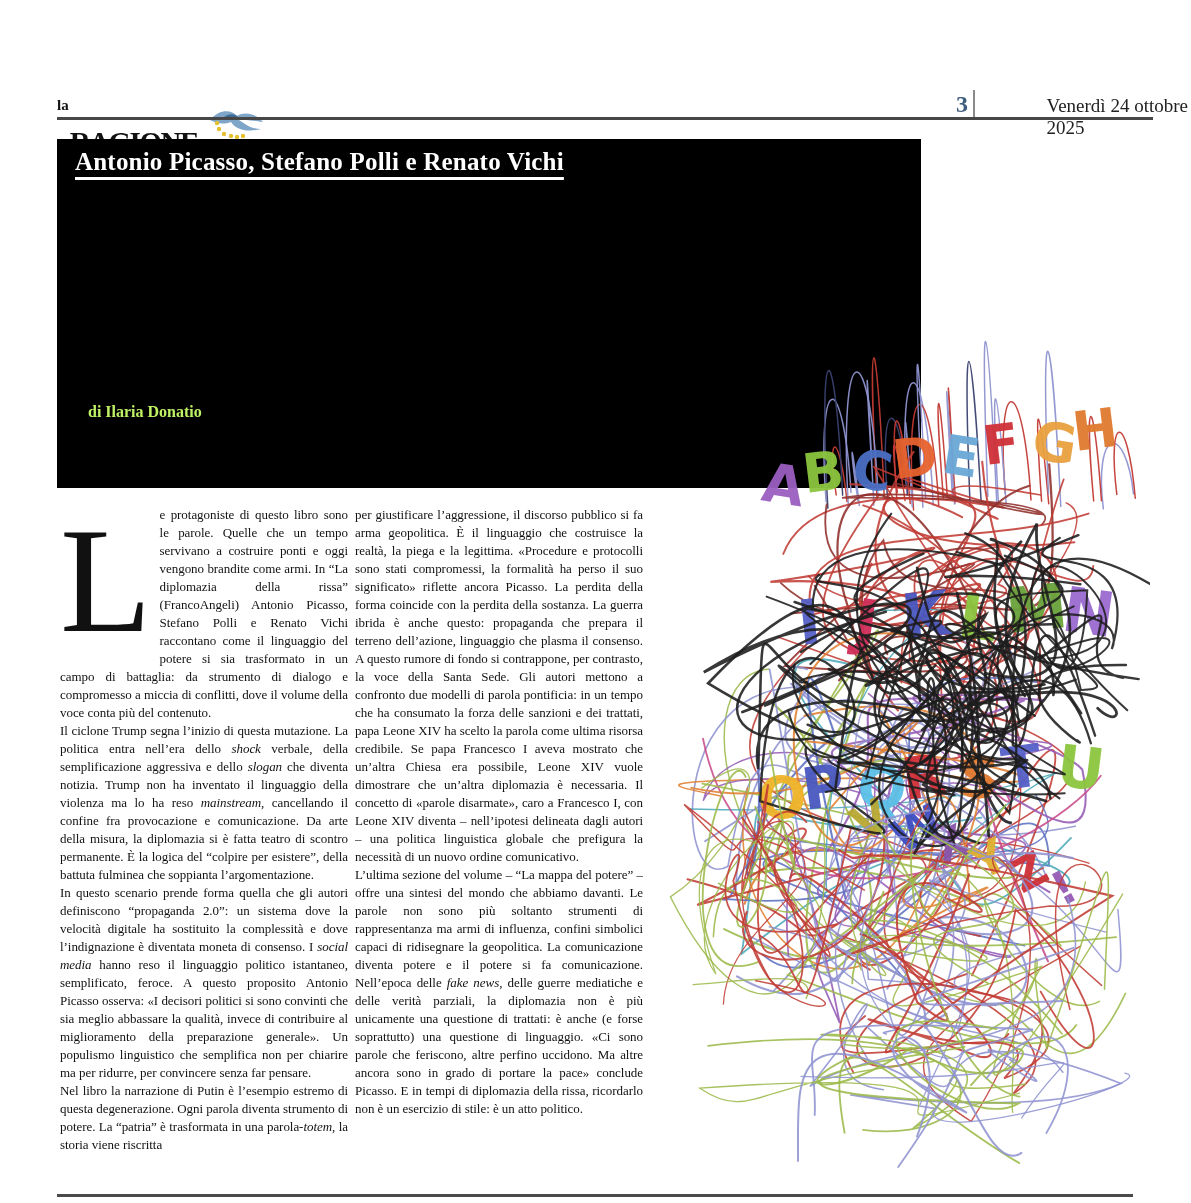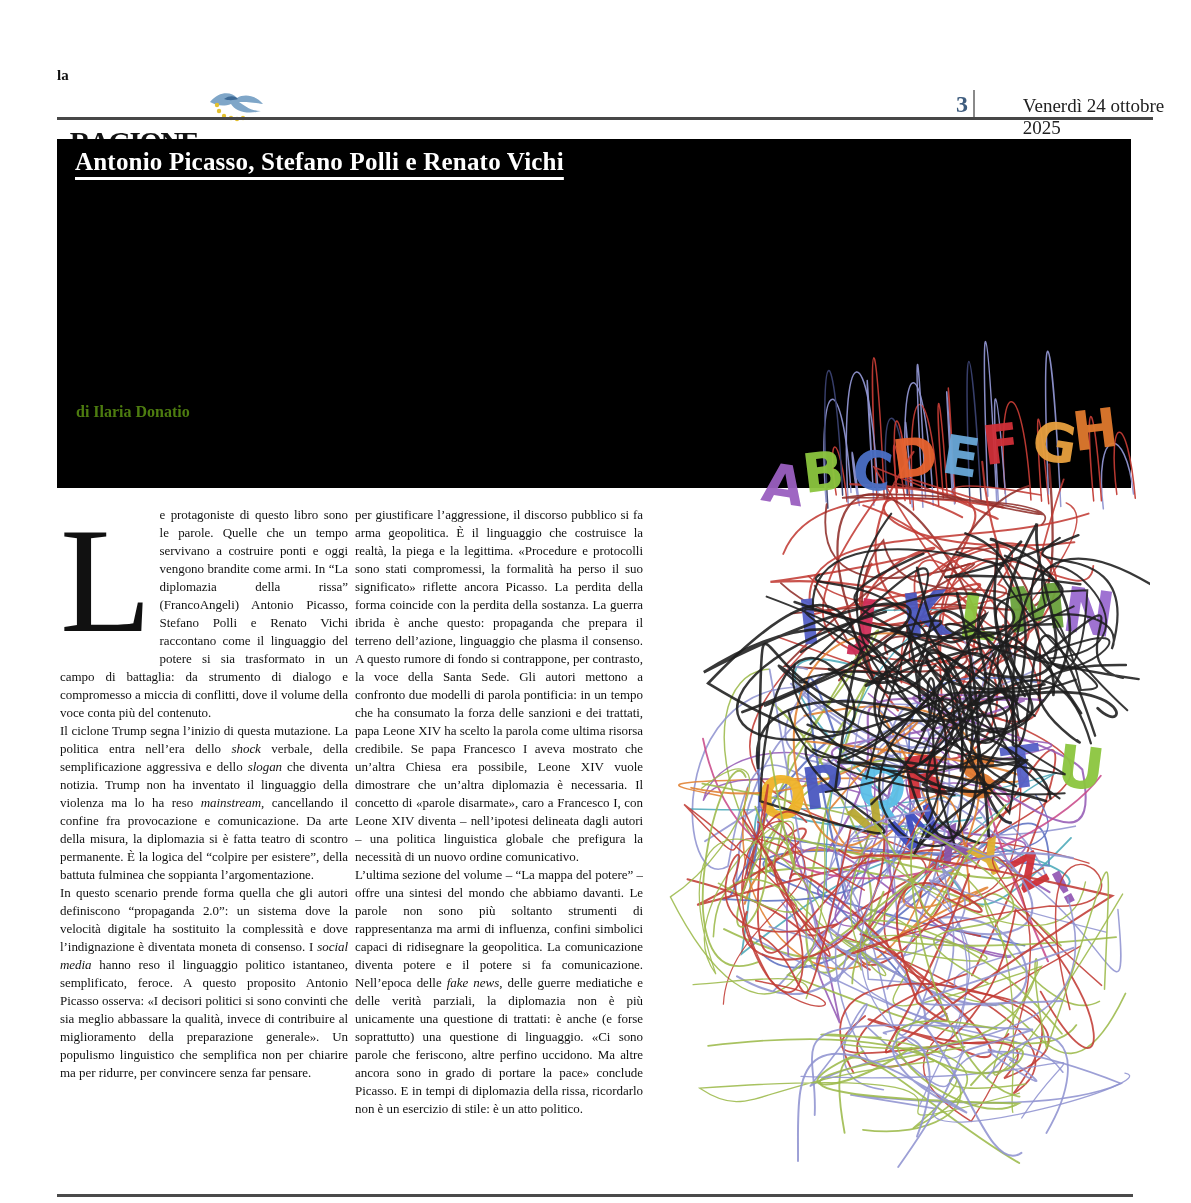--- a/index.html
+++ b/index.html
@@ -1,38 +1,38 @@
 <!DOCTYPE html>
 <html lang="it"><head>
 <meta charset="utf-8">
 <style>
   html,body{margin:0;padding:0;background:#e8e8e8;}
   #page{position:relative;width:1191px;height:1203px;background:#ffffff;overflow:hidden;
         font-family:"Liberation Serif",serif;}
   
-  .logo{position:absolute;left:57px;top:80px;display:flex;align-items:flex-start;}
+  .logo{position:absolute;left:57px;top:80px;display:flex;align-items:center;}
   .logo-la{font-family:"Liberation Serif",serif;font-weight:700;font-size:15px;color:#111;
            margin-right:1px;transform:translateY(-13px);}
   .logo-name{font-family:"Liberation Serif",serif;font-weight:700;font-size:29px;color:#111;
              letter-spacing:-1.5px;line-height:1;margin-top:48px;}
   .logo-bird{margin-left:6px;transform:translateY(6px);}
   .header-right{position:absolute;left:956px;top:82px;display:flex;align-items:baseline;}
   .pageno{font-weight:700;font-size:24px;color:#3e5c7e;}
   .pagebar{display:inline-block;width:2px;height:30px;background:#8a8a8a;margin-left:5px;
            transform:translateY(8px);}
-  .date{font-size:19px;color:#222;margin-left:48px;}
+  .date{font-size:19px;color:#222;margin-left:72px;}
   .header-rule{position:absolute;left:57px;top:117px;width:1096px;height:3px;background:#474747;}
   
-  .banner{position:absolute;left:57px;top:139px;width:1074px;height:349px;background:#000;z-index:1;}
+  .banner{position:absolute;left:57px;top:139px;width:864px;height:349px;background:#000;z-index:1;}
   .kicker{position:absolute;left:18px;top:9px;color:#fff;font-weight:700;font-size:25px;
           letter-spacing:0.2px;text-decoration:underline;text-decoration-thickness:3px;
           text-underline-offset:7px;}
   .headline{position:absolute;left:15px;top:44px;color:#fff;font-weight:700;font-size:82px;
             line-height:95px;letter-spacing:-2px;white-space:nowrap;}
-  .byline{position:absolute;left:19px;top:264px;color:#4d7c0f;font-weight:700;font-size:16px;}
+  .byline{position:absolute;left:31px;top:264px;color:#bef264;font-weight:700;font-size:16px;}
   
   .artwork{position:absolute;left:650px;top:300px;width:500px;height:870px;z-index:2;}
   
   .col{position:absolute;top:506px;width:288px;height:650px;overflow:hidden;
        text-align:justify;font-size:13px;line-height:18px;color:#111;letter-spacing:-0.05px;}
   .col p{margin:0;}
   .col1{left:60px;}
   .col2{left:355px;font-family:Liberation Serif, serif;}
   .dropcap{float:left;font-size:150px;line-height:140px;font-weight:400;color:#111;
            margin:4px 8px 18px 0;}
@@ -294,20 +294,21 @@
       <path d="M321.0 785.1 C405.5 688.0,387.9 826.7,261.2 747.9 C183.5 801.3,121.2 790.6,213.4 751.4" stroke="#9cba4a" fill="none" stroke-width="1.9902734965318813" opacity="0.88" stroke-linecap="round"></path>
       <path d="M148.0 861.0 C148.7 779.9,133.8 692.9,317.0 812.8 C150.1 735.0,325.9 682.5,267.0 836.5" stroke="#8f93d0" fill="none" stroke-width="1.9840106371790172" opacity="0.88" stroke-linecap="round"></path>
       <path d="M474.9 773.1 C515.9 781.0,277.6 848.0,283.0 810.9" stroke="#8f93d0" fill="none" stroke-width="1.242364810570143" opacity="0.88" stroke-linecap="round"></path>
       <path d="M336.5 778.3 C397.7 697.4,448.2 744.9,396.4 833.0" stroke="#8f93d0" fill="none" stroke-width="1.7802365597337484" opacity="0.88" stroke-linecap="round"></path>
     </svg>
 
   <div class="col col1">
     <p><span class="dropcap">L</span><span>e protagoniste di questo libro sono le parole. Quelle che un tempo servivano a costruire ponti e oggi vengono brandite come armi. In “La diplomazia della rissa” (FrancoAngeli) Antonio Picasso, Stefano Polli e Renato Vichi raccontano come il linguaggio del potere si sia trasformato in un campo di battaglia: da strumento di dialogo e compromesso a miccia di conflitti, dove il volume della voce conta più del contenuto.</span></p>
     <p>Il ciclone Trump segna l’inizio di questa mutazione. La politica entra nell’era dello <i>shock</i> verbale, della semplificazione aggressiva e dello <i>slogan</i> che diventa notizia. Trump non ha inventato il linguaggio della violenza ma lo ha reso <i>mainstream</i>, cancellando il confine fra provocazione e comunicazione. Da arte della misura, la diplomazia si è fatta teatro di scontro permanente. È la logica del “colpire per esistere”, della battuta fulminea che soppianta l’argomentazione.</p>
     <p>In questo scenario prende forma quella che gli autori definiscono “propaganda 2.0”: un sistema dove la velocità digitale ha sostituito la complessità e dove l’indignazione è diventata moneta di consenso. I <i>social media</i> hanno reso il linguaggio politico istantaneo, semplificato, feroce. A questo proposito Antonio Picasso osserva: «I decisori politici si sono convinti che sia meglio abbassare la qualità, invece di contribuire al miglioramento della preparazione generale». Un populismo linguistico che semplifica non per chiarire ma per ridurre, per convincere senza far pensare.</p>
+    <p>Nel libro la narrazione di Putin è l’esempio estremo di questa degenerazione. Ogni parola diventa strumento di potere. La “patria” è trasformata in una parola-<i>totem</i>, la storia viene riscritta</p>
   </div>
   <div class="col col2">
     <p>per giustificare l’aggressione, il discorso pubblico si fa arma geopolitica. È il linguaggio che costruisce la realtà, la piega e la legittima. «Procedure e protocolli sono stati compromessi, la formalità ha perso il suo significato» riflette ancora Picasso. La perdita della forma coincide con la perdita della sostanza. La guerra ibrida è anche questo: propaganda che prepara il terreno dell’azione, linguaggio che plasma il consenso. A questo rumore di fondo si contrappone, per contrasto, la voce della Santa Sede. Gli autori mettono a confronto due modelli di parola pontificia: in un tempo che ha consumato la forza delle sanzioni e dei trattati, papa Leone XIV ha scelto la parola come ultima risorsa credibile. Se papa Francesco I aveva mostrato che un’altra Chiesa era possibile, Leone XIV vuole dimostrare che un’altra diplomazia è necessaria. Il concetto di «parole disarmate», caro a Francesco I, con Leone XIV diventa – nell’ipotesi delineata dagli autori – una politica linguistica globale che prefigura la necessità di un nuovo ordine comunicativo.</p>
     <p>L’ultima sezione del volume – “La mappa del potere” – offre una sintesi del mondo che abbiamo davanti. Le parole non sono più soltanto strumenti di rappresentanza ma armi di influenza, confini simbolici capaci di ridisegnare la geopolitica. La comunicazione diventa potere e il potere si fa comunicazione. Nell’epoca delle <i>fake news</i>, delle guerre mediatiche e delle verità parziali, la diplomazia non è più unicamente una questione di trattati: è anche (e forse soprattutto) una questione di linguaggio. «Ci sono parole che feriscono, altre perfino uccidono. Ma altre ancora sono in grado di portare la pace» conclude Picasso. E in tempi di diplomazia della rissa, ricordarlo non è un esercizio di stile: è un atto politico.</p>
   </div>
 
   <div class="bottom-rule"></div>
 </div>
 
 </body></html>

